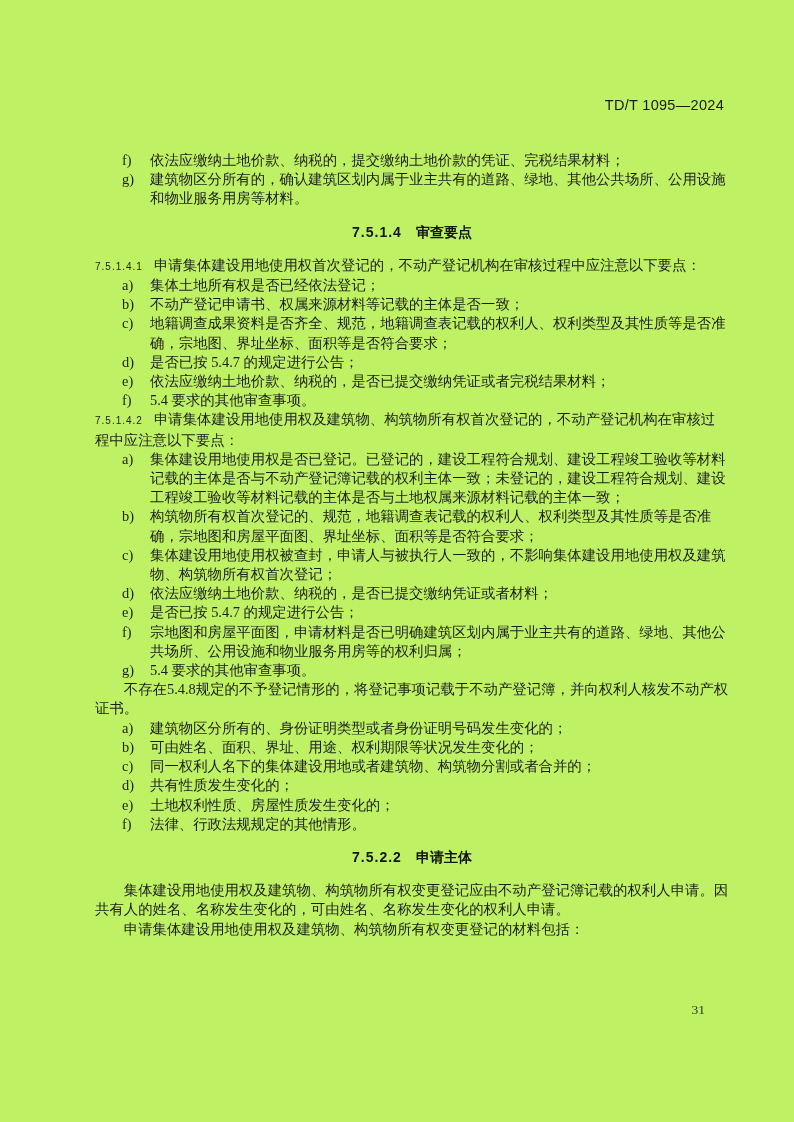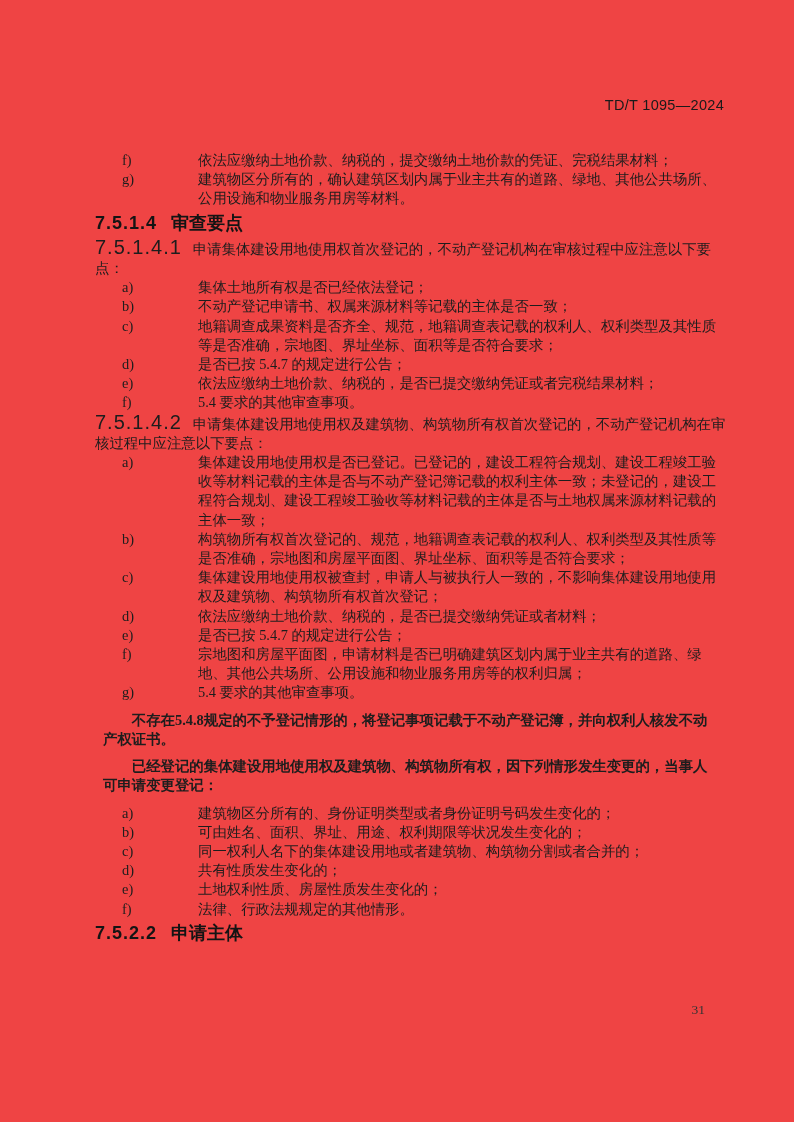--- a/index.html
+++ b/index.html
@@ -4,21 +4,21 @@
 <style>
   html, body {
     margin: 0;
     padding: 0;
     background: #e9e9e9;
   }
   .page {
     position: relative;
     width: 794px;
     height: 1122px;
-    background: #ef4444;
+    background: #bef264;
     overflow: hidden;
     font-family: "Liberation Serif", "DejaVu Serif", serif;
     color: #1d1d1d;
     font-size: 14.4px;
     line-height: 19.2px;
   }
   .doc-header {
     position: absolute;
     top: 96px;
     left: 95px;
@@ -40,50 +40,49 @@
     display: flex;
     align-items: flex-start;
   }
   .li-marker {
     flex: none;
     width: 28px;
     margin-left: 27px;
   }
   .li-text {
     flex: 1;
-    margin-left: 48px;
   }
   
   .heading {
     font-family: "Liberation Sans", "DejaVu Sans", sans-serif;
     font-weight: bold;
-    font-size: 18px;
-    margin: 5px 0;
+    font-size: 14px;
+    margin: 14px 0;
     color: #141414;
+    text-align: center;
   }
   .h-num {
     font-weight: 600;
     letter-spacing: 1px;
     margin-right: 14px;
   }
   
   .clause {
     margin: 0;
   }
   .clause-num {
     font-family: "Liberation Sans", "DejaVu Sans", sans-serif;
-    font-size: 20px;
+    font-size: 10px;
     letter-spacing: 1px;
     margin-right: 11px;
   }
   
   .para {
-    margin: 8px;
+    margin: 0;
     text-indent: 2em;
-    font-weight: bold;
   }
   .page-number {
     position: absolute;
     top: 1000px;
     right: 89px;
     font-size: 13.5px;
     color: #333;
   }
 </style>
 </head>
@@ -175,21 +174,20 @@
       <div class="li">
         <span class="li-marker">g)</span>
         <span class="li-text">5.4 要求的其他审查事项。</span>
       </div>
     </div>
 
     <p class="para">不存在5.4.8规定的不予登记情形的，将登记事项记载于不动产登记簿，并向权利人核发不动产权证书。</p>
 
 
 
-    <p class="para">已经登记的集体建设用地使用权及建筑物、构筑物所有权，因下列情形发生变更的，当事人可申请变更登记：</p>
 
     <div>
       <div class="li">
         <span class="li-marker">a)</span>
         <span class="li-text">建筑物区分所有的、身份证明类型或者身份证明号码发生变化的；</span>
       </div>
       <div class="li">
         <span class="li-marker">b)</span>
         <span class="li-text">可由姓名、面积、界址、用途、权利期限等状况发生变化的；</span>
       </div>
@@ -208,20 +206,22 @@
       <div class="li">
         <span class="li-marker">f)</span>
         <span class="li-text">法律、行政法规规定的其他情形。</span>
       </div>
     </div>
 
     <div class="heading">
       <span class="h-num">7.5.2.2</span><span class="h-title">申请主体</span>
     </div>
 
-
-
+    <p class="para">集体建设用地使用权及建筑物、构筑物所有权变更登记应由不动产登记簿记载的权利人申请。因共有人的姓名、名称发生变化的，可由姓名、名称发生变化的权利人申请。</p>
+
+
+    <p class="para">申请集体建设用地使用权及建筑物、构筑物所有权变更登记的材料包括：</p>
 
   </div>
 
   <div class="page-number">31</div>
 
 </div>
 
 </body></html>

